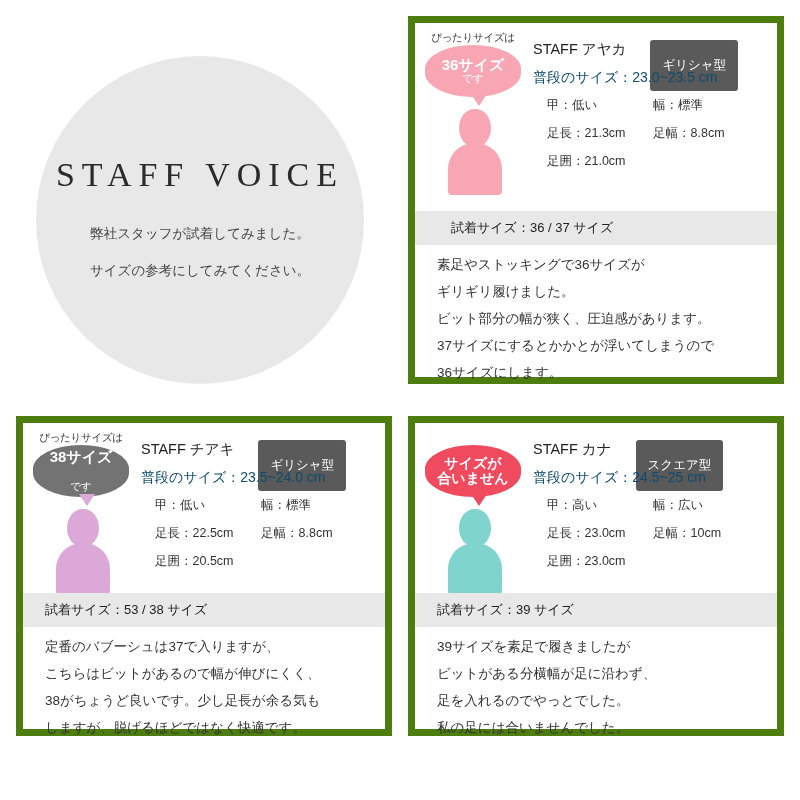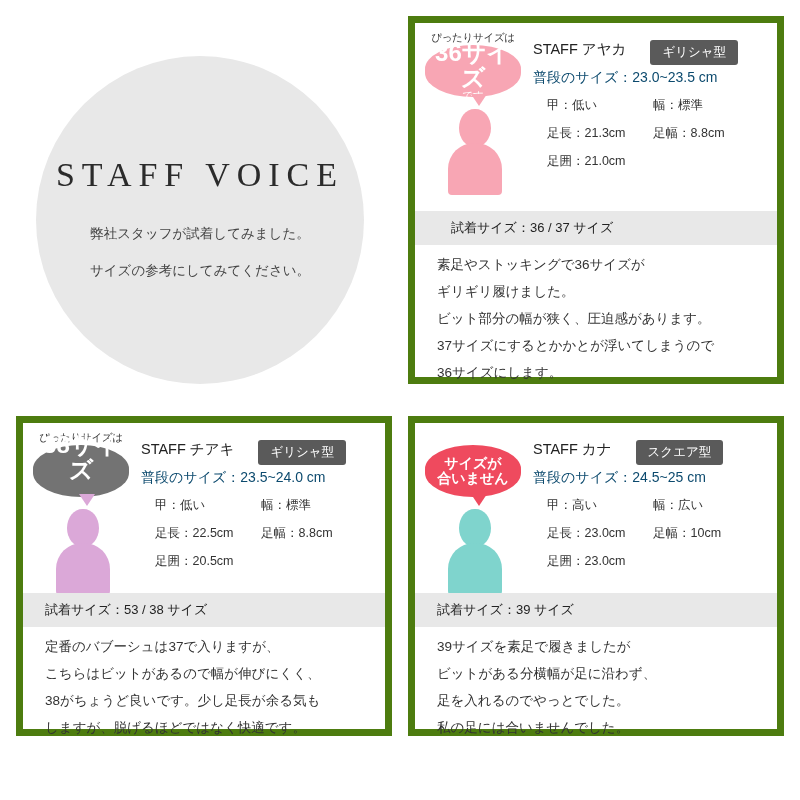--- a/index.html
+++ b/index.html
@@ -51,42 +51,42 @@
   .bubble-purple { background: #737373; gap: 16px; }
   .bubble-red { background: #ef4a5e; }
   .bubble:after {
     content: ""; position: absolute; bottom: -9px; left: 46px;
     border-left: 8px solid transparent; border-right: 8px solid transparent;
     border-top: 12px solid currentColor;
   }
   .bubble-pink:after { color: #f8a6b4; }
   .bubble-purple:after { color: #dba8d8; }
   .bubble-red:after { color: #ef4a5e; }
-  .bubble-big { font-size: 24px; font-weight: bold; color: #ffffff; }
+  .bubble-big { font-size: 15px; font-weight: bold; color: #ffffff; }
   .bubble-small { font-size: 10.5px; color: #ffffff; }
   .bubble-2line { font-size: 14px; font-weight: bold; color: #ffffff; }
 
   
   .avatar { position: absolute; left: 30px; top: 86px; width: 60px; height: 84px; }
   .avatar .head {
     position: absolute; left: 14px; top: 0; width: 32px; height: 38px; border-radius: 50%/52%;
   }
   .avatar .body {
     position: absolute; left: 3px; top: 34px; width: 54px; height: 52px;
     border-radius: 26px 26px 4px 4px;
   }
   .av-pink   .head, .av-pink   .body { background: #f8a6b4; }
   .av-purple .head, .av-purple .body { background: #dba8d8; }
   .av-teal   .head, .av-teal   .body { background: #7fd4cd; }
 
   .staff-line { position: absolute; left: 118px; top: 17px; display: flex; align-items: flex-start; gap: 24px; }
   .staff-name { font-size: 14.5px; color: #222; white-space: nowrap; }
   .tag {
     background: #5a5a5a; color: #fff; font-size: 12.5px;
-    padding: 4px 12px; border-radius: 3px; white-space: nowrap;
+    padding: 17px 12px; border-radius: 3px; white-space: nowrap;
   }
 
   .usual-size {
     position: absolute; left: 118px; top: 46px;
     font-size: 14px; color: #0c4a6e; white-space: nowrap;
   }
 
   .spec { position: absolute; left: 132px; top: 74px; width: 230px; font-size: 12.5px; color: #333; }
   .spec .row { display: flex; margin-bottom: 11px; }
   .spec .c1 { width: 106px; white-space: nowrap; }

